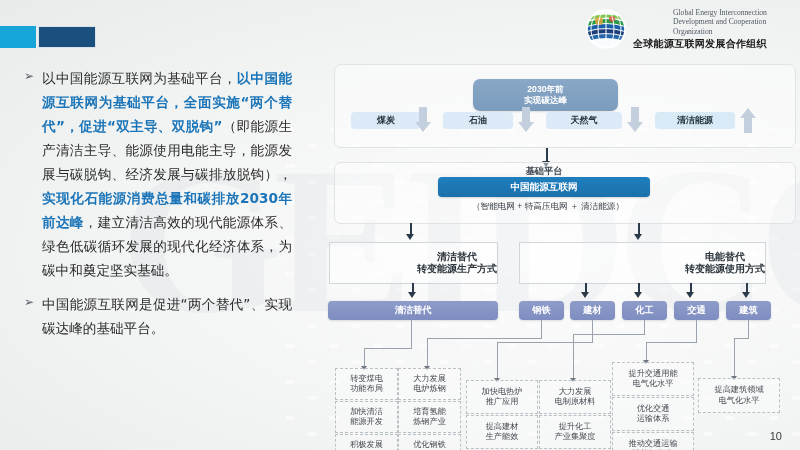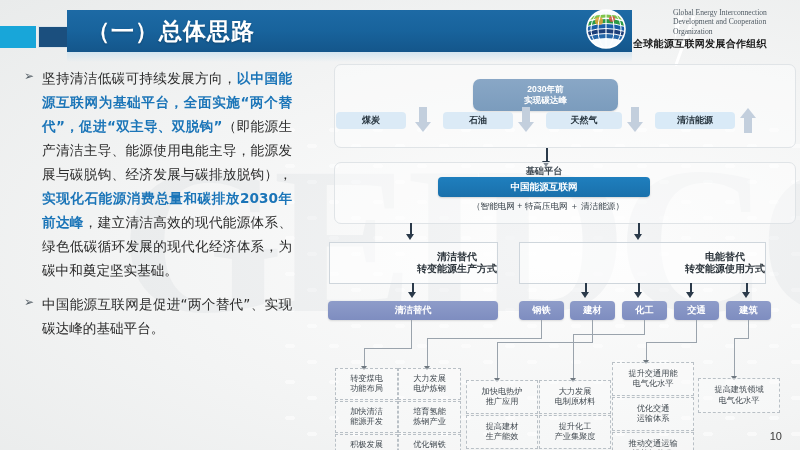--- a/index.html
+++ b/index.html
@@ -156,27 +156,20 @@
 
 <div id="slide">
 
   <div class="texture"></div>
   <div class="watermark">GEIDCO</div>
 
   <div class="hdr-wrap">
     <div class="deco cyan"></div>
     <div class="deco navy"></div>
 
-    <div class="hdr-bar">
-      <div class="hdr-title">（一）总体思路</div>
-      <div class="hdr-slash">
-        <i class="a"></i>
-          <i class="b"></i>
-      </div>
-    </div>
 
     <div class="logo">
       <svg class="globe" viewBox="0 0 42 42">
         <circle cx="21" cy="21" r="19" fill="#ffffff"></circle>
         <path d="M21 2a19 19 0 0 1 0 38 19 19 0 0 1 0-38z" fill="none"></path>
         <g clip-path="url(#c)">
           <circle cx="21" cy="21" r="19" fill="#f7fbfd"></circle>
           <path d="M2 14 Q21 8 40 14 L40 18 Q21 12 2 18 Z" fill="#2b9a46"></path>
           <path d="M2 19 Q21 13 40 19 L40 23 Q21 17 2 23 Z" fill="#1a5fa8"></path>
           <path d="M2 24 Q21 18 40 24 L40 28 Q21 22 2 28 Z" fill="#1c3f7a"></path>
@@ -200,39 +193,39 @@
         <div class="logo-en">Development and Cooperation Organization</div>
         <div class="logo-cn">全球能源互联网发展合作组织</div>
       </div>
     </div>
   </div>
 
   <div class="left-col">
     <div class="bullet">
       <span class="arrowhead">➢</span>
       <div class="para">
-        <span>坚持清洁低碳可持续发展方向，</span><span class="hl">以中国能源互联网为基础平台，全面实施“两个替代”，促进“双主导、双脱钩”</span><span>（即能源生产清洁主导、能源使用电能主导，能源发展与碳脱钩、经济发展与碳排放脱钩），</span><span class="hl">实现化石能源消费总量和碳排放2030年前达峰</span><span>，建立清洁高效的现代能源体系、绿色低碳循环发展的现代化经济体系，为碳中和奠定坚实基础。</span>
+        <span>以中国能源互联网为基础平台，</span><span class="hl">以中国能源互联网为基础平台，全面实施“两个替代”，促进“双主导、双脱钩”</span><span>（即能源生产清洁主导、能源使用电能主导，能源发展与碳脱钩、经济发展与碳排放脱钩），</span><span class="hl">实现化石能源消费总量和碳排放2030年前达峰</span><span>，建立清洁高效的现代能源体系、绿色低碳循环发展的现代化经济体系，为碳中和奠定坚实基础。</span>
       </div>
     </div>
     <div class="bullet">
       <span class="arrowhead">➢</span>
       <div class="para">
         <span>中国能源互联网是促进“两个替代”、实现碳达峰的基础平台。</span>
       </div>
     </div>
   </div>
 
   <div class="diagram">
 
     <div class="panel" style="left:4px;top:4px;width:460px;height:82px;"></div>
     <div class="goalbox" style="left:143px;top:19px;width:145px;height:32px;">
       <span>2030年前<br>实现碳达峰</span>
     </div>
 
-    <div class="fuel" style="left:6px;top:52px;width:70px;">煤炭</div>
+    <div class="fuel" style="left:21px;top:52px;width:70px;">煤炭</div>
     <div class="bigarrow down" style="left:85px;top:47px;">
         <span class="shaft"></span>
         <span class="head"></span>
       </div>
 
     <div class="fuel" style="left:113px;top:52px;width:70px;">石油</div>
     <div class="bigarrow down" style="left:188px;top:47px;">
         <span class="shaft"></span>
         <span class="head"></span>
       </div>

